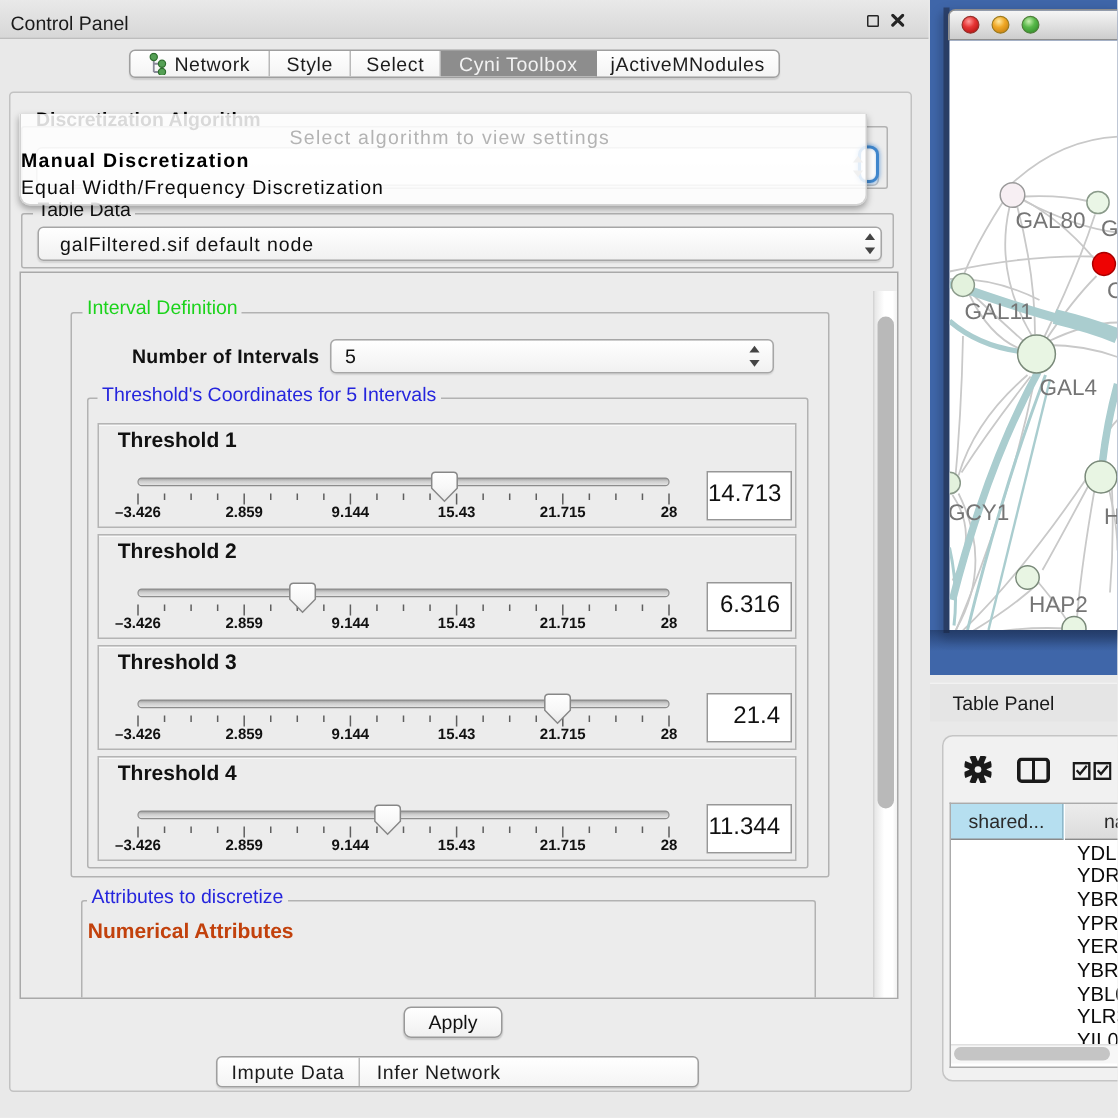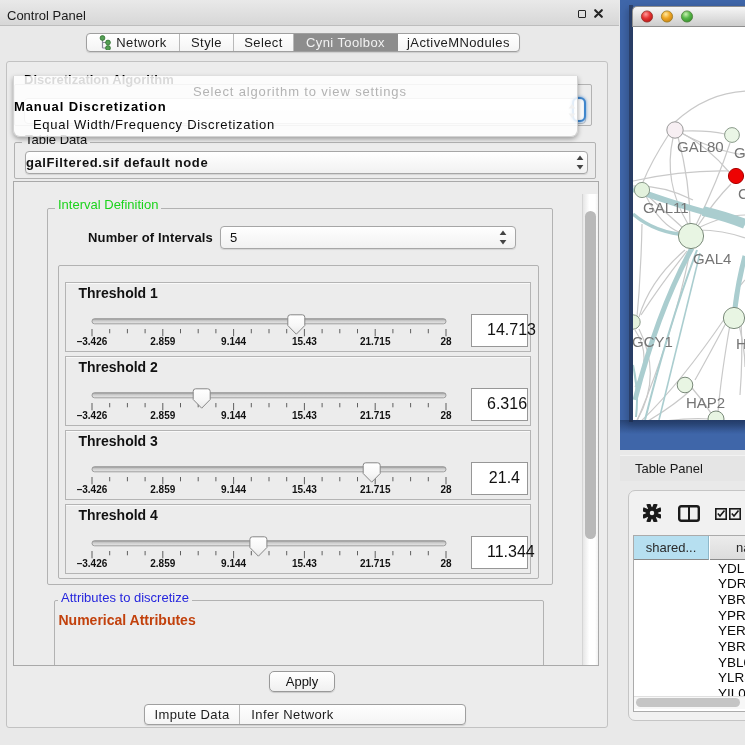--- a/index.html
+++ b/index.html
@@ -8,21 +8,21 @@
 .abs { position:absolute; }
 .seg { position:absolute; background:linear-gradient(#ffffff,#f4f4f4); border:1px solid #9f9f9f; border-radius:4px; display:flex; box-shadow:0 1px 1px rgba(0,0,0,0.12); overflow:hidden; }
 .seg .it { height:100%; display:flex; align-items:center; justify-content:center; font-size:13px; letter-spacing:0.4px; color:#1c1c1c; border-right:1px solid #b9b9b9; }
 .seg .it:last-child { border-right:none; }
 .seg .sel { background:#8d8d8d; color:#f2f2f2; border-right-color:#8d8d8d; }
 .combo { position:absolute; background:linear-gradient(#ffffff,#f1f1f1); border:1px solid #a6a6a6; border-radius:4px; box-shadow:0 1px 1px rgba(0,0,0,0.10); font-size:13px; color:#111; }
 .grp { position:absolute; border:1px solid #b2b2b2; border-radius:2px; }
 .gtitle { position:absolute; font-size:12px; background:#ececec; padding:0 3px; line-height:12px; }
 .tbox { position:absolute; left:64px; width:466px; height:70px; border:1px solid #b4b4b4; background:#ececec; box-shadow:inset 0 1px 0 rgba(255,255,255,0.7); }
 .tbox .ttl { position:absolute; left:12.5px; top:2.2px; font-weight:bold; font-size:14px; color:#111; }
-.vbox { position:absolute; left:405px; top:31px; width:57px; height:33px; background:#ffffff; border:1px solid #979797; font-size:16px; color:#111; text-align:right; line-height:30px; padding-right:7px;padding-left:15px; }
+.vbox { position:absolute; left:405px; top:31px; width:57px; height:33px; background:#ffffff; border:1px solid #979797; font-size:16px; color:#111; text-align:right; line-height:30px; padding-right:7px; }
 </style>
 </head>
 <body>
 
 <div class="abs" style="left:0;top:0;width:619px;height:745px;background:#e9e9e9;"></div>
 <div class="abs" id="titlebar" style="left:0;top:0;width:619px;height:26px;background:linear-gradient(#e9e9e9,#d7d7d7);border-bottom:1px solid #bdbdbd;"></div>
 <div class="abs" style="left:7px;top:7.5px;font-size:13px;color:#1a1a1a;">Control Panel</div>
 <div class="abs" style="left:578px;top:10px;width:8px;height:8px;border:1.5px solid #262626;border-radius:1px;"></div>
 <svg class="abs" style="left:594px;top:9px;" width="9" height="9" viewBox="0 0 9 9">
     <path d="M1.2 1.2 L7.8 7.8 M7.8 1.2 L1.2 7.8" stroke="#242424" stroke-width="2.1" stroke-linecap="round"></path>
@@ -47,41 +47,42 @@
 <div class="abs" style="left:24px;top:71.5px;font-size:13px;font-weight:bold;color:#000;">Discretization Algorithm</div>
 <div class="abs" style="left:24px;top:98px;width:562px;height:26px;background:linear-gradient(#ffffff,#f3f3f3);border:1px solid #bcbcbc;border-radius:4px;"></div>
 <div class="abs" style="left:572px;top:97px;width:14px;height:25px;border:2.5px solid #3f86cc;border-radius:6px;box-shadow:0 0 2.5px 1px rgba(90,150,215,0.55), inset 0 0 2px rgba(90,150,215,0.4);background:#fdfdfd;"></div>
 <svg class="abs" style="left:567px;top:103px;" width="10" height="16" viewBox="0 0 10 16">
     <path d="M5 1 L8.4 5.4 L1.6 5.4 Z" fill="#999"></path>
     <path d="M5 15 L8.4 10.6 L1.6 10.6 Z" fill="#999"></path>
   </svg>
 
 <div class="grp" style="left:14px;top:142px;width:582px;height:37px;"></div>
 <div class="gtitle" style="left:22px;top:134px;color:#111;font-size:13px;">Table Data</div>
-<div class="combo" style="left:25px;top:151px;width:563px;height:23px;line-height:21px;padding-left:0;letter-spacing:0.6px;font-weight:bold;">galFiltered.sif default node</div>
+<div class="combo" style="left:25px;top:151px;width:563px;height:23px;line-height:21px;padding-left:14px;letter-spacing:0.6px;">galFiltered.sif default node</div>
 <svg class="abs" style="left:575px;top:155px;" width="10" height="15" viewBox="0 0 10 15">
     <path d="M5 0.5 L8.4 5 L1.6 5 Z" fill="#444"></path>
     <path d="M5 14.5 L8.4 10 L1.6 10 Z" fill="#444"></path>
   </svg>
 
 <div class="abs" id="scrollpane" style="left:13px;top:181px;width:586px;height:485px;border:1px solid #a9a9a9;background:#ececec;overflow:hidden;">
 
   <div class="abs" style="left:-13px;top:-181px;width:706px;height:745px;margin-top:12px;">
 
     <div class="grp" style="left:46px;top:195px;width:506px;height:377px;"></div>
     <div class="gtitle" style="left:54px;top:186.4px;color:#1bd31b;font-size:13px;">Interval Definition</div>
 
     <div class="abs" style="left:87px;top:216.5px;font-size:13px;font-weight:bold;letter-spacing:0.15px;color:#111;">Number of Intervals</div>
     <div class="combo" style="left:219px;top:213px;width:296px;height:23px;line-height:21px;padding-left:9px;">5</div>
     <svg class="abs" style="left:497px;top:217px;" width="10" height="15" viewBox="0 0 10 15">
         <path d="M5 0.5 L8.4 5 L1.6 5 Z" fill="#444"></path>
         <path d="M5 14.5 L8.4 10 L1.6 10 Z" fill="#444"></path>
       </svg>
 
     <div class="grp" style="left:57px;top:252px;width:481px;height:314px;"></div>
+    <div class="gtitle" style="left:64px;top:243.8px;color:#2525dd;font-size:13px;">Threshold's Coordinates for 5 Intervals</div>
 
     <div class="tbox" style="top:269.0px;">
     <div class="ttl">Threshold 1</div>
     <svg class="abs" style="left:0;top:28px;" width="464" height="42" viewBox="0 0 464 42">
           <defs>
             <linearGradient id="tg" x1="0" y1="0" x2="0" y2="1">
               <stop offset="0" stop-color="#989898"></stop>
               <stop offset="0.4" stop-color="#cccccc"></stop>
               <stop offset="1" stop-color="#e8e8e8"></stop>
             </linearGradient>
@@ -201,21 +202,21 @@
 <div class="abs" style="left:269px;top:671px;width:66px;height:21px;background:linear-gradient(#ffffff,#f0f0f0);border:1px solid #999;border-radius:5px;font-size:13px;color:#111;text-align:center;line-height:19px;box-shadow:0 1px 1px rgba(0,0,0,0.15);">Apply</div>
 
 <div class="seg" style="left:144px;top:704px;width:322px;height:21px;">
   <div class="it" style="width:95px;">Impute Data</div>
   <div class="it" style="width:105px;">Infer Network</div>
 </div>
 
 <div class="abs" id="popup" style="left:13px;top:76px;width:565px;height:61px;background:rgba(255,255,255,0.85);border:1px solid rgba(170,170,170,0.5);border-top:none;border-radius:0 0 7px 7px;box-shadow:0 2px 5px rgba(0,0,0,0.35);"></div>
 <div class="abs" style="left:193px;top:83.5px;font-size:13px;letter-spacing:0.85px;color:#b3b3b3;">Select algorithm to view settings</div>
 <div class="abs" style="left:14px;top:99px;font-size:13px;font-weight:bold;letter-spacing:0.9px;color:#000;">Manual Discretization</div>
-<div class="abs" style="left:14px;top:116.8px;font-size:13px;letter-spacing:0.7px;color:#0a0a0a;padding-left:19px;">Equal Width/Frequency Discretization</div>
+<div class="abs" style="left:14px;top:116.8px;font-size:13px;letter-spacing:0.7px;color:#0a0a0a;">Equal Width/Frequency Discretization</div>
 
 <div class="abs" style="left:620px;top:0;width:125px;height:450px;background:#3f66a9;"></div>
 <div class="abs" id="netwin" style="left:630px;top:5px;width:115px;height:415px;">
 
   <div class="abs" style="left:-4px;top:2px;width:123px;height:420px;background:rgba(20,35,65,0.28);border-radius:6px;filter:blur(3px);"></div>
   <div class="abs" style="left:-1px;top:0;width:4px;height:417px;background:rgba(38,54,88,0.75);"></div>
   <div class="abs" style="left:2px;top:1px;width:113px;height:21px;background:linear-gradient(#f6f6f6,#cdcdcd);border:1px solid #8e8e8e;border-right:none;border-radius:5px 0 0 0;"></div>
   <svg class="abs" style="left:10px;top:5px;" width="70" height="13" viewBox="0 0 70 13">
     <defs>
       <radialGradient id="rb" cx="0.4" cy="0.3" r="0.8">

